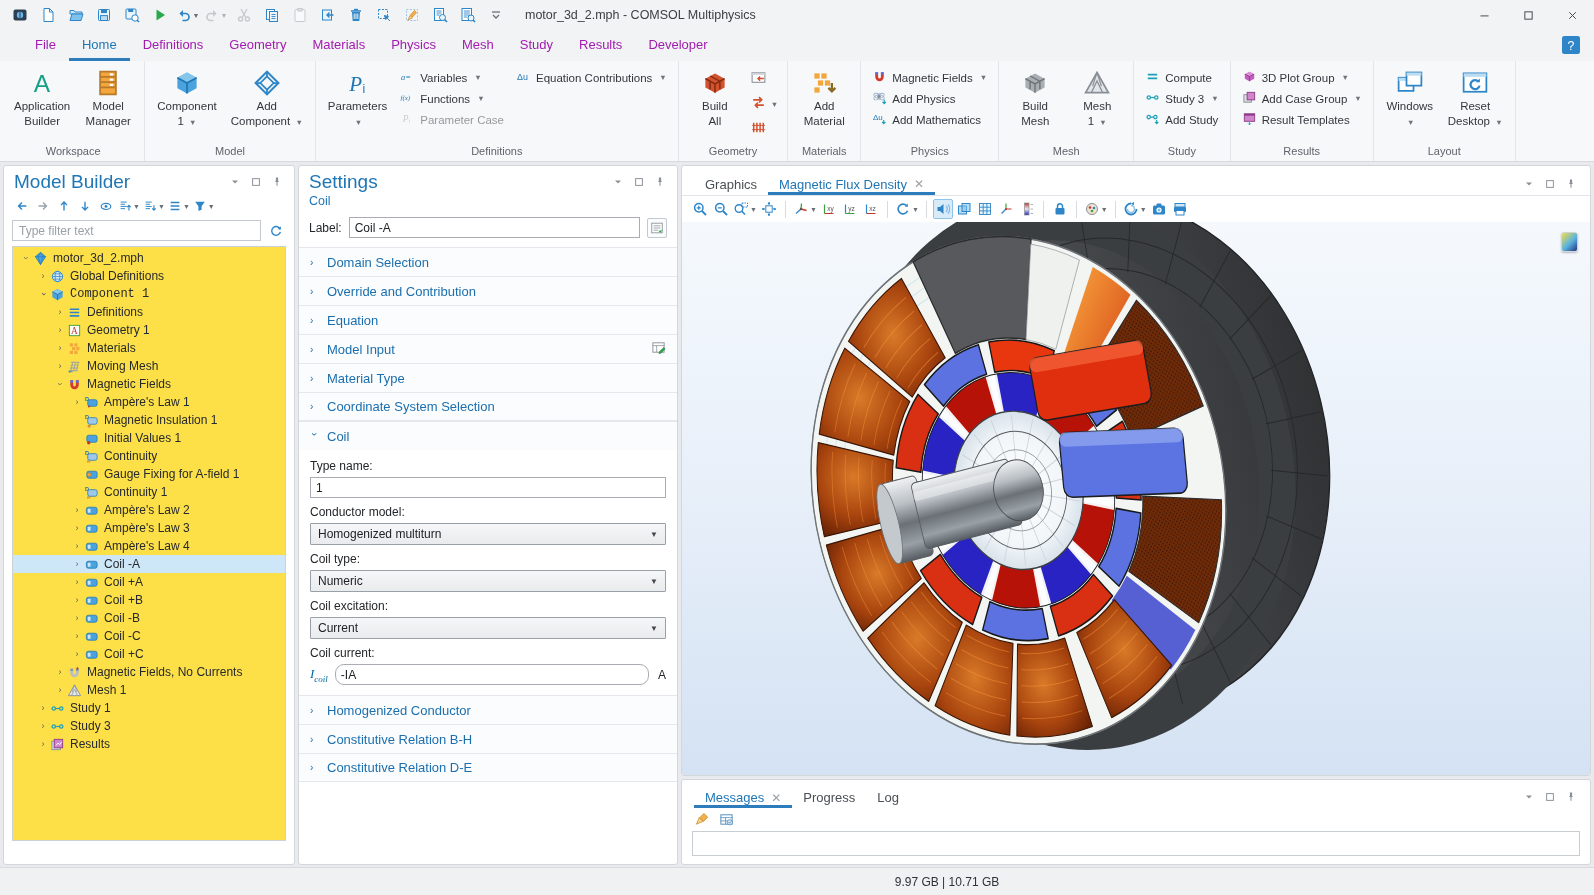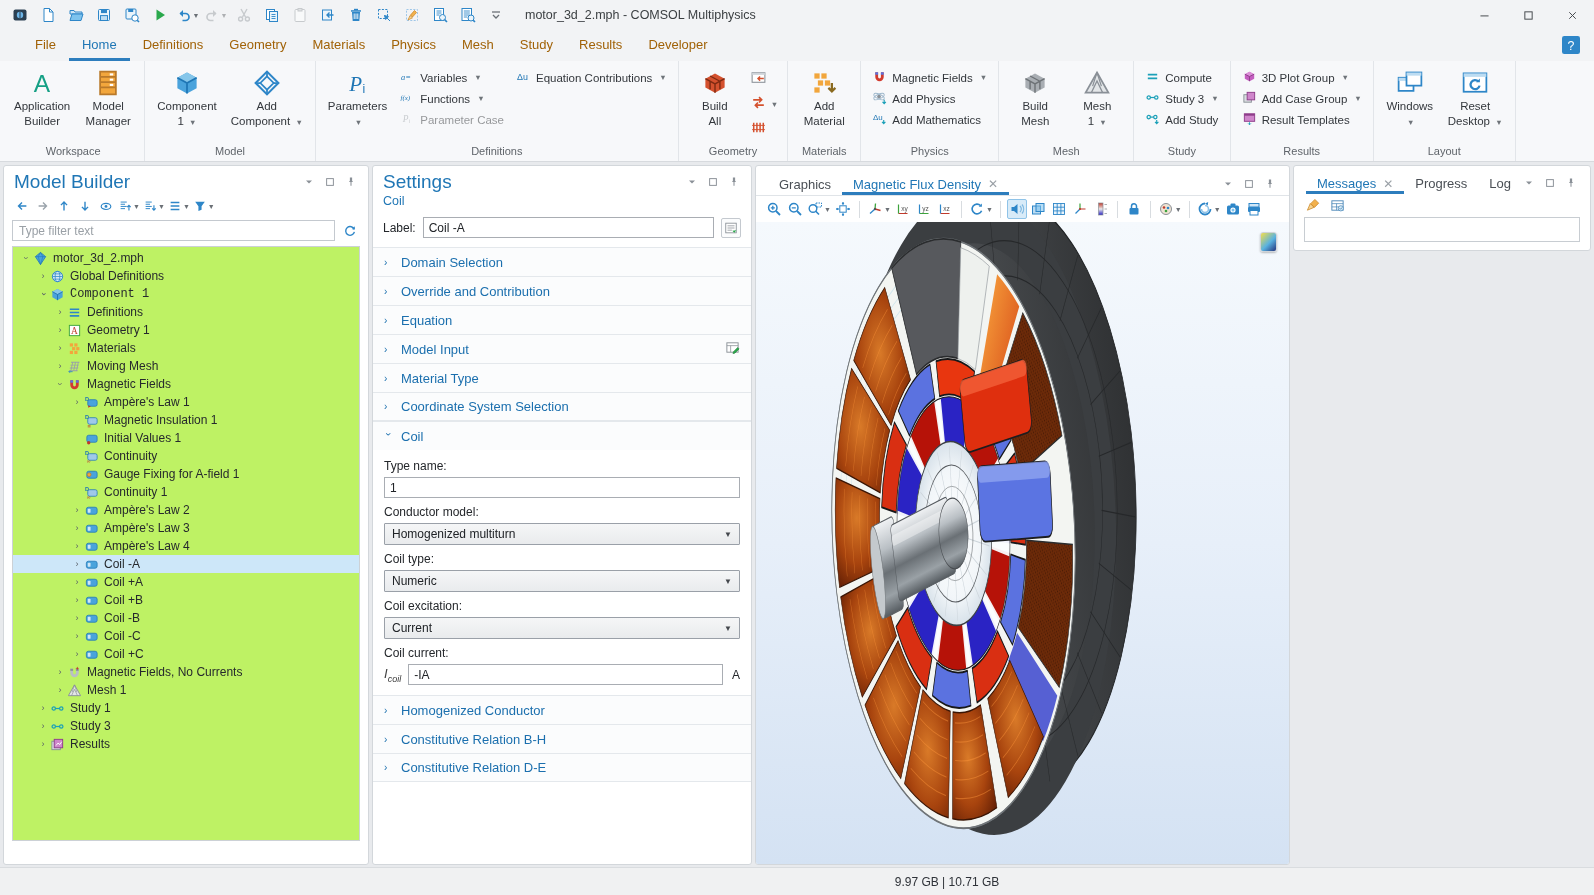--- a/index.html
+++ b/index.html
@@ -6,53 +6,53 @@
   html,body{width:1594px;height:895px;overflow:hidden}
   body{font-family:"Liberation Sans",sans-serif;font-size:13px;color:#33373c;background:#e8eaed;user-select:none}
   .titlebar{height:30px;background:#f2f3f5;display:flex;align-items:center;padding-left:6px}
   .qa-btn{width:27px;height:24px;display:flex;align-items:center;justify-content:center;border-radius:3px;position:relative}
   .qa-btn .qcaret{font-size:7px;color:#6b7076;margin-left:1px}
   .dis{opacity:.5;filter:grayscale(.4)}
   .title-text{margin-left:16px;font-size:12.5px;color:#3c4043;white-space:nowrap}
   .win-controls{margin-left:auto;display:flex;height:30px}
   .win-btn{width:44px;height:30px;display:flex;align-items:center;justify-content:center}
   .menubar{height:31px;background:#f2f3f5;display:flex;align-items:stretch;padding-left:22px;position:relative}
-  .menu-item{padding:7px 13px 6px;font-size:13px;color:#a16207;cursor:default}
+  .menu-item{padding:7px 13px 6px;font-size:13px;color:#a21caf;cursor:default}
   .menu-item.active{color:#1f76b5;box-shadow:inset 0 -3px 0 #2d7dbd}
   .help-btn{position:absolute;right:14px;top:6px;width:18px;height:18px;border-radius:2px}
   .ribbon{height:101px;background:#f7f8fa;border-bottom:1px solid #d7dade;display:flex;align-items:stretch;padding:0 2px;overflow:hidden}
   .rgroup{display:flex;flex-direction:column;border-right:1px solid #e2e5e9;padding:3px 7px 0}
   .rgroup-content{flex:1;display:flex;align-items:flex-start;gap:4px}
   .rgroup-label{text-align:center;font-size:11px;color:#5f646a;padding:2px 0 4px;white-space:nowrap}
   .rbig{display:flex;flex-direction:column;align-items:center;min-width:58px;padding:3px 5px 1px;border-radius:3px;font-size:11.5px;line-height:1.3;text-align:center;color:#33373c;white-space:nowrap}
   .rbig .ric{height:32px;display:flex;align-items:center;justify-content:center}
   .rsmallcol{display:flex;flex-direction:column;gap:2px;padding-top:4px}
   .rsmall{display:flex;align-items:center;gap:5px;font-size:11.5px;padding:1px 4px;border-radius:3px;white-space:nowrap;color:#33373c}
   .rminicol{display:flex;flex-direction:column;gap:3px;padding-top:4px}
   .rmini{display:flex;align-items:center;gap:2px;padding:1px 2px;border-radius:3px}
   .caret{font-size:7.5px;color:#6f747a;margin-left:2px}
   .main{display:flex;height:705px;padding:3px 3px 2px;gap:3px}
   .panel{background:#fff;border:1px solid #d3d7db;border-radius:3px;display:flex;flex-direction:column;overflow:hidden}
-  .mb-panel{width:366px}
+  .mb-panel{width:292px}
   .set-panel{width:380px}
-  .right-col{flex:1;display:flex;flex-direction:row;gap:3px;min-width:0}
+  .right-col{flex:1;display:flex;flex-direction:column;gap:3px;min-width:0}
   .gfx-panel{flex:1;min-height:0}
   .msg-panel{height:86px}
   .panel-header{display:flex;align-items:center;padding:5px 10px 0}
   .panel-title{color:#1f76b5;font-size:19px;font-weight:400}
   .panel-controls{margin-left:auto;display:flex;gap:7px;align-items:center}
   .pc-btn{width:14px;height:14px;display:flex;align-items:center;justify-content:center}
   .mb-toolbar{display:flex;align-items:center;gap:1px;padding:3px 8px 2px}
   .tool-btn{height:20px;min-width:20px;display:flex;align-items:center;justify-content:center;border-radius:2px;padding:0 1px}
   .tool-btn.active{background:#d8ebf8;border:1px solid #8fc3e8}
   .tcaret{font-size:7px;color:#6b7076;margin-left:1px}
   .filter-row{display:flex;padding:2px 8px;gap:5px;align-items:center}
   .filter-input{flex:1;height:21px;border:1px solid #c4c9cf;padding:0 6px;font-size:12px;font-family:"Liberation Sans",sans-serif;color:#45494e;outline:none}
   .filter-input::placeholder{color:#9aa0a6}
-  .tree-box{flex:1;margin:3px 8px 23px;border:1px solid #ccd1d6;overflow:hidden;background:#bef264;padding-top:2px}
+  .tree-box{flex:1;margin:3px 8px 23px;border:1px solid #ccd1d6;overflow:hidden;background:#fde047;padding-top:2px}
   .tree-row{display:flex;align-items:center;height:18px;font-size:12px;white-space:nowrap;color:#26292d}
   .tree-row.selected{background:#cde7f9}
   .chev{width:14px;font-size:9px;color:#5a6068;text-align:center;flex:none}
   .chev.exp{transform:rotate(90deg)}
   .ticon{width:15px;height:15px;margin-right:5px;flex:none;display:flex;align-items:center}
   .set-sub{color:#1f76b5;font-size:12.5px;padding:1px 10px 7px}
   .label-row{display:flex;align-items:center;gap:7px;padding:2px 10px 9px}
   .label-cap{font-size:12px;color:#24272b}
   .text-input{height:21px;border:1px solid #a9adb3;padding:0 5px;font-size:12px;font-family:"Liberation Sans",sans-serif;color:#202327;flex:1;outline:none}
   .icon-btn{width:20px;height:20px;border:1px solid #c4c9cf;border-radius:2px;display:flex;align-items:center;justify-content:center;background:#fbfcfd;flex:none}
@@ -60,21 +60,21 @@
   .sec:last-child{border-bottom:1px solid #e4e8ec}
   .schev{font-size:10px;color:#1b6fae;width:8px}
   .schev.exp{transform:rotate(90deg)}
   .sec .trail{margin-left:auto}
   .coil-form{padding:2px 11px 10px;border-top:0}
   .f-label{font-size:12px;color:#24272b;margin:7px 0 4px}
   .f-input{width:100%;height:21px;border:1px solid #a9adb3;padding:0 5px;font-size:12px;font-family:"Liberation Sans",sans-serif;color:#202327;outline:none}
   .select{height:22px;background:linear-gradient(#f5f6f7,#e9ebed);border:1px solid #9aa0a8;display:flex;align-items:center;padding:0 7px;font-size:12px;color:#202327;justify-content:space-between;border-radius:1px}
   .sel-caret{font-size:8px;color:#44484d}
   .cur-row{display:flex;align-items:center;gap:7px;margin-top:2px}
-  .sym{font-family:Liberation Sans, sans-serif;font-style:italic;font-size:13px;color:#404040;flex:none}
+  .sym{font-family:Liberation Serif, serif;font-style:italic;font-size:13px;color:#0369a1;flex:none}
   .sym sub{font-size:9px}
   .unit{font-size:12px;color:#24272b;flex:none;padding-left:2px}
   .gfx-tabs{display:flex;align-items:stretch;padding:0 12px;height:30px;border-bottom:1px solid #e0e4e8;position:relative}
   .gtab{padding:7px 11px 0;font-size:13px;color:#4a4f55;display:flex;gap:7px;align-items:center}
   .gtab.active{color:#1f76b5;box-shadow:inset 0 -3px 0 #2d7dbd}
   .close-x{color:#9aa0a6;font-size:12px}
   .gfx-toolbar{display:flex;align-items:center;gap:1px;padding:3px 8px;flex-wrap:nowrap}
   .gsep{width:1px;height:17px;background:#d8dce0;margin:0 5px;flex:none}
   .canvas{flex:1;position:relative;background:linear-gradient(180deg,#f5f9fd 0%,#e7eff9 50%,#d4e2f3 100%);overflow:hidden;min-height:0}
   .canvas svg{position:absolute;inset:0;width:100%;height:100%}
@@ -1023,21 +1023,21 @@
           <span>Homogenized multiturn</span>
           <span class="sel-caret">▼</span>
         </div><div class="f-label">Coil type:</div><div class="select">
           <span>Numeric</span>
           <span class="sel-caret">▼</span>
         </div><div class="f-label">Coil excitation:</div><div class="select">
           <span>Current</span>
           <span class="sel-caret">▼</span>
         </div><div class="f-label">Coil current:</div><div class="cur-row">
           <span class="sym">I<sub>coil</sub></span>
-          <input class="f-input" style="flex: 1 1 0%;" value="-IA">
+          <input class="f-input" style="flex: 1 1 0%; border-radius: 9px;" value="-IA">
           <span class="unit">A</span>
         </div></div>
     <div id="sections-bottom">
         <div class="sec">
           <span class="schev">›</span>
           <span>Homogenized Conductor</span>
         </div>
         <div class="sec">
           <span class="schev">›</span>
           <span>Constitutive Relation B-H</span>

